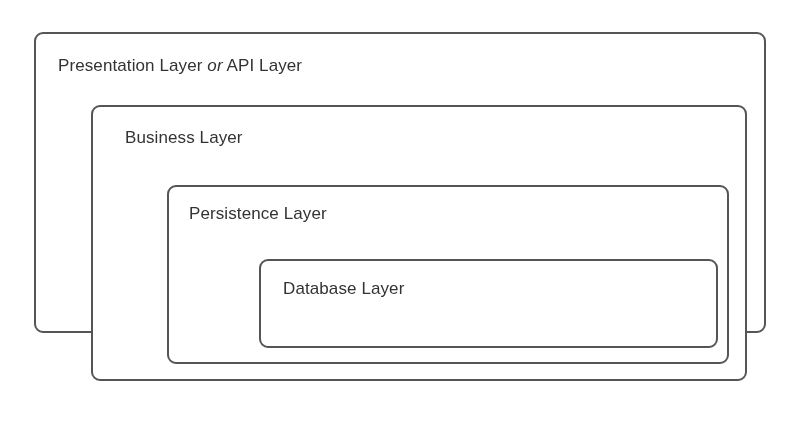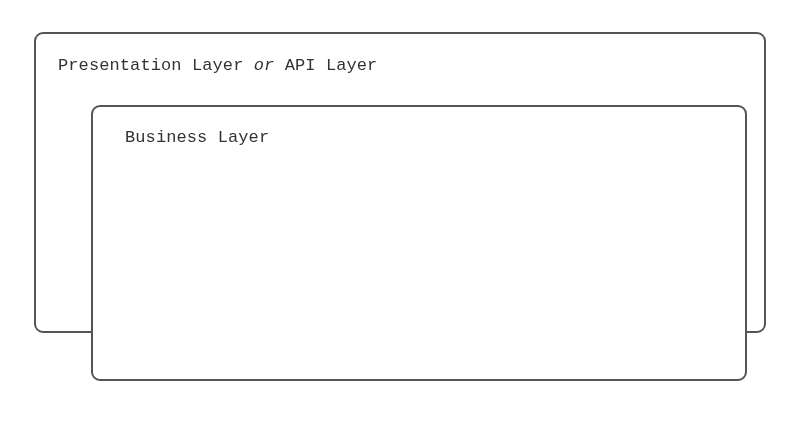--- a/index.html
+++ b/index.html
@@ -43,21 +43,20 @@
     letter-spacing: 0.1px;
     font-weight: 400;
   }
 
   
   #box-presentation {
     left: 34px;
     top: 32px;
     width: 732px;
     height: 301px;
-    font-family: Liberation Mono, monospace;
   }
   #label-presentation {
     left: 22px;
     top: 22px;
   }
   .italic-word {
     font-style: italic;
   }
 
   
@@ -105,18 +104,29 @@
   <div class="layer-box" id="box-presentation">
 
     <div class="layer-label" id="label-presentation">
       <span>Presentation Layer</span><span> </span><span class="italic-word">or</span><span> </span><span>API Layer</span>
     </div>
 
     <div class="layer-box" id="box-business">
 
       <div class="layer-label" id="label-business">Business Layer</div>
 
+      <div class="layer-box" id="box-persistence">
+
+        <div class="layer-label" id="label-persistence">Persistence Layer</div>
+
+        <div class="layer-box" id="box-database">
+
+          <div class="layer-label" id="label-database">Database Layer</div>
+
+        </div>
+
+      </div>
 
     </div>
 
   </div>
 
 </div>
 
 </body></html>

